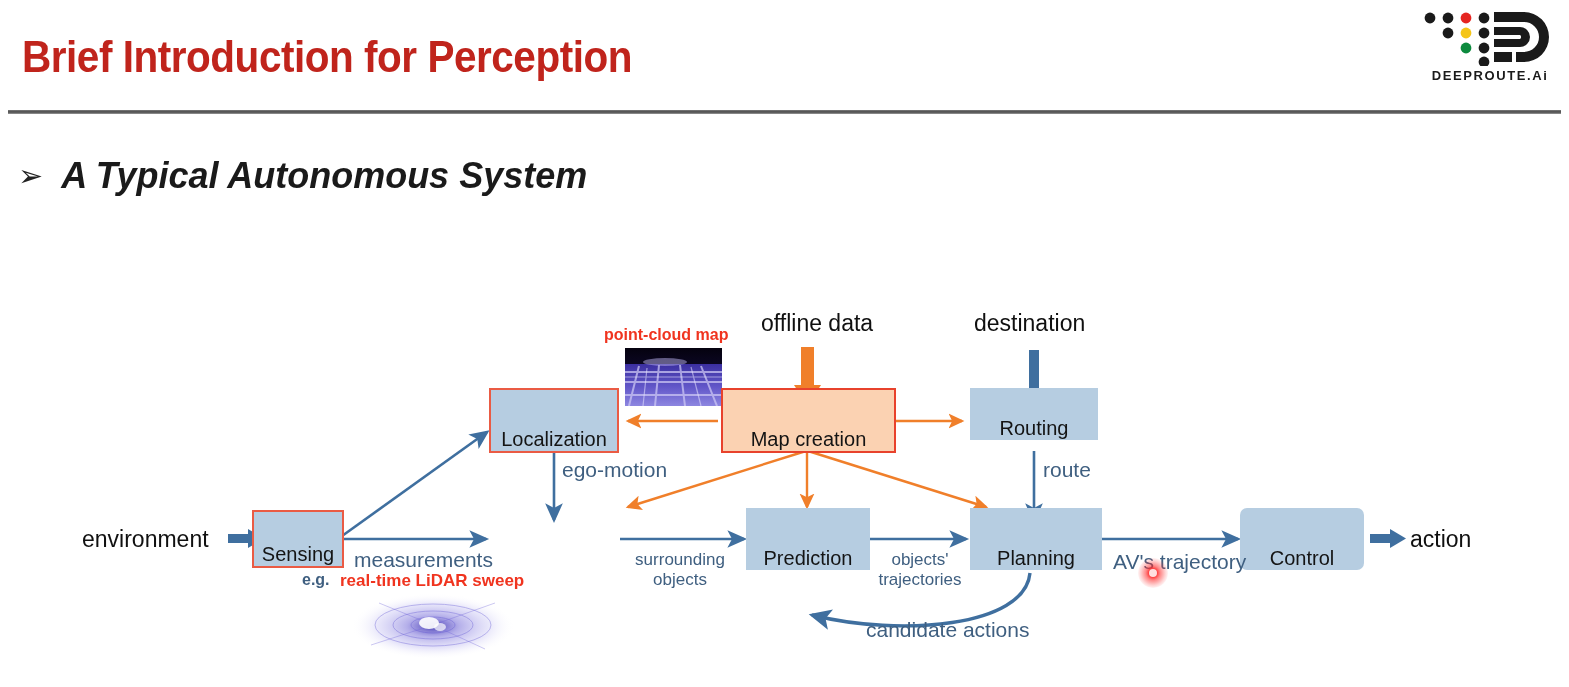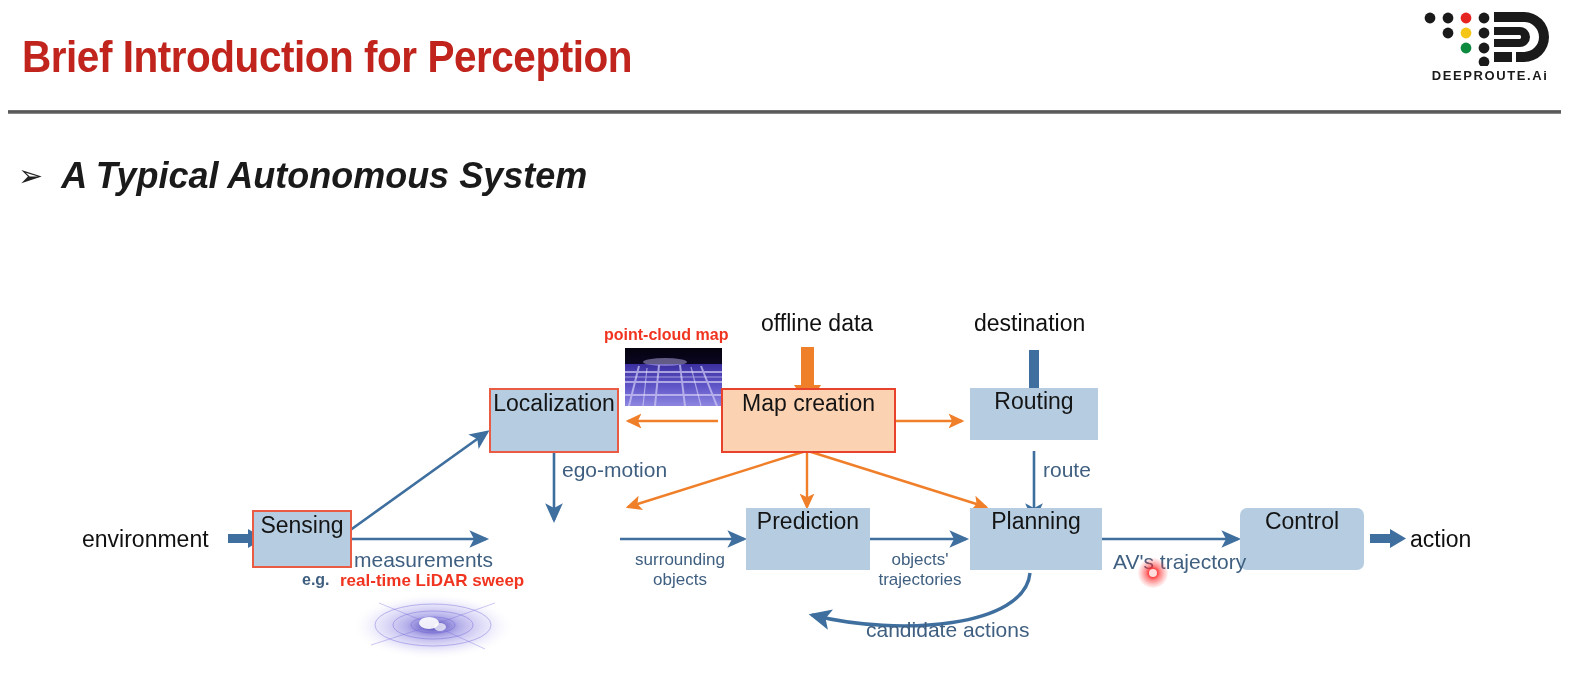--- a/index.html
+++ b/index.html
@@ -54,22 +54,22 @@
     white-space:nowrap;
     font-weight:bold;
   }
 
   
   .diagram{position:absolute;left:0;top:255px;width:1569px;height:432px;}
   .svg-layer{position:absolute;left:0;top:0;width:1569px;height:432px;}
 
   .node{
     position:absolute;
-    display:flex;align-items:flex-start;justify-content:center;
-    font-size:23px;color:#141414;
+    display:flex;align-items:flex-end;justify-content:center;
+    font-size:20px;color:#141414;
     font-family:"Liberation Sans", sans-serif;
     box-sizing:border-box;
     z-index:3;
   }
   .node.blue{background:#b6cde1;border:2.5px solid #ea5b44;}
   .node.blue-plain{background:#b6cde1;border:none;}
   .node.orange{background:#fbd2b2;border:2.5px solid #e8422c;}
 
   .free-label{
     position:absolute;
@@ -257,21 +257,21 @@
           <path d="M88,42 L150,20"></path>
           <path d="M88,42 L26,62"></path>
           <path d="M88,42 L140,66"></path>
           <path d="M88,42 L34,20"></path>
         </g>
         <ellipse cx="84" cy="40" rx="10" ry="6" fill="#ffffff" opacity="0.9"></ellipse>
         <ellipse cx="95" cy="44" rx="6" ry="4" fill="#ffffff" opacity="0.7"></ellipse>
       </svg>
     </div>
 
-    <div class="node blue" style="left:252px;top:255px;width:100px;height:58px;">
+    <div class="node blue" style="left:252px;top:255px;width:92px;height:58px;">
       <span>Sensing</span>
     </div>
 
     <div class="node blue" style="left:489px;top:133px;width:130px;height:65px;">
       <span>Localization</span>
     </div>
 
 
     <div class="node orange" style="left:721px;top:133px;width:175px;height:65px;">
       <span>Map creation</span>

